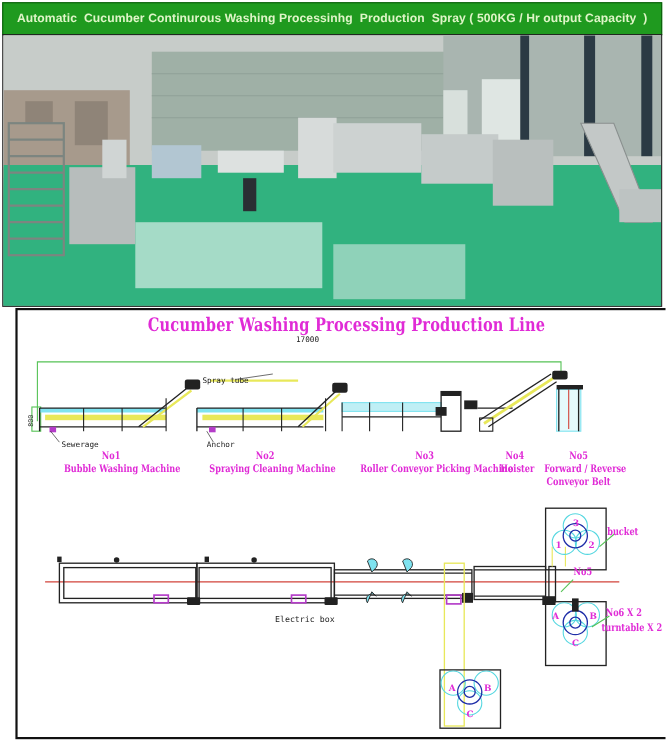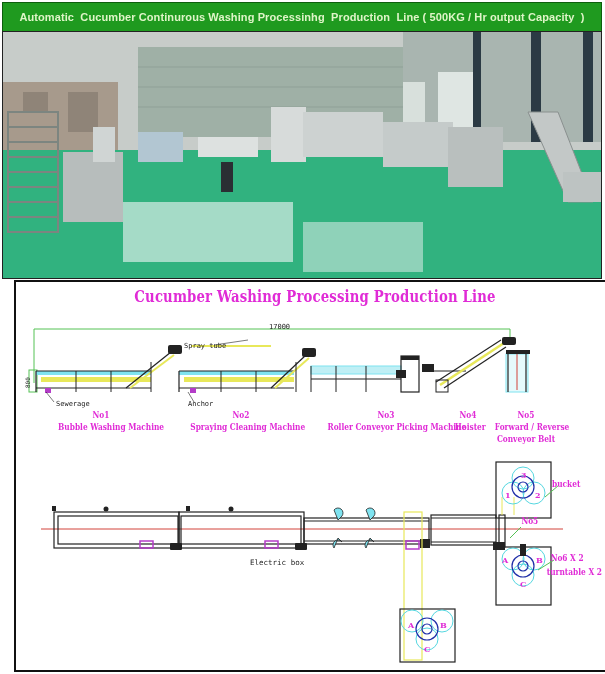--- a/index.html
+++ b/index.html
@@ -36,21 +36,21 @@
     position: absolute; color: #e02bd6; font-family: "DejaVu Serif", serif; font-weight: bold;
     font-size: 9.5px; text-align: center; line-height: 12px; transform: scaleX(0.78); transform-origin: 50% 0;
     white-space: nowrap;
   }
   svg { position: absolute; left: 0; top: 0; }
 </style>
 </head>
 <body>
 
 <div class="banner">
-  <span class="banner-text">Automatic  Cucumber Continurous Washing Processinhg  Production  Line ( 500KG / Hr output Capacity  )</span>
+  <span class="banner-text">Automatic  Cucumber Continurous Washing Processinhg  Production  Spray ( 500KG / Hr output Capacity  )</span>
 </div>
 
 <div class="photo">
   <svg width="598" height="246" viewBox="0 0 598 246">
 
     <rect x="0" y="0" width="598" height="120" fill="#c7ccc9"></rect>
     <rect x="135" y="15" width="270" height="90" fill="#9fb0a6"></rect>
     <g stroke="#8fa097" stroke-width="1">
       <line x1="135" y1="35" x2="405" y2="35"></line>
         <line x1="135" y1="55" x2="405" y2="55"></line>
@@ -256,21 +256,21 @@
       <circle cx="426" cy="339" r="11" stroke="#55d7e0"></circle>
       <circle cx="411" cy="357" r="11" stroke="#55d7e0"></circle>
       <circle cx="411" cy="347" r="11" stroke="#1f2ea8" stroke-width="1.2"></circle>
       <circle cx="411" cy="347" r="5" stroke="#1f2ea8" stroke-width="1.2"></circle>
     </g>
     <text x="392" y="346" font-size="8" fill="#e02bd6" font-weight="bold" font-family="DejaVu Serif, serif">A</text>
     <text x="424" y="346" font-size="8" fill="#e02bd6" font-weight="bold" font-family="DejaVu Serif, serif">B</text>
     <text x="408" y="370" font-size="8" fill="#e02bd6" font-weight="bold" font-family="DejaVu Serif, serif">C</text>
   </svg>
 
-  <div style="position:absolute;left:253px;top:41px;font-family:'DejaVu Sans Mono',monospace;font-size:7px;color:#222;">17000</div>
+  <div style="position:absolute;left:253px;top:23px;font-family:'DejaVu Sans Mono',monospace;font-size:7px;color:#222;">17000</div>
 
   <div class="mag-label" style="left:30px;top:127px;width:110px;">
     <div>No1</div>
     <div>Bubble Washing Machine</div>
   </div>
   <div class="mag-label" style="left:160px;top:127px;width:130px;">
     <div>No2</div>
     <div>Spraying Cleaning Machine</div>
   </div>
   <div class="mag-label" style="left:295px;top:127px;width:150px;">

